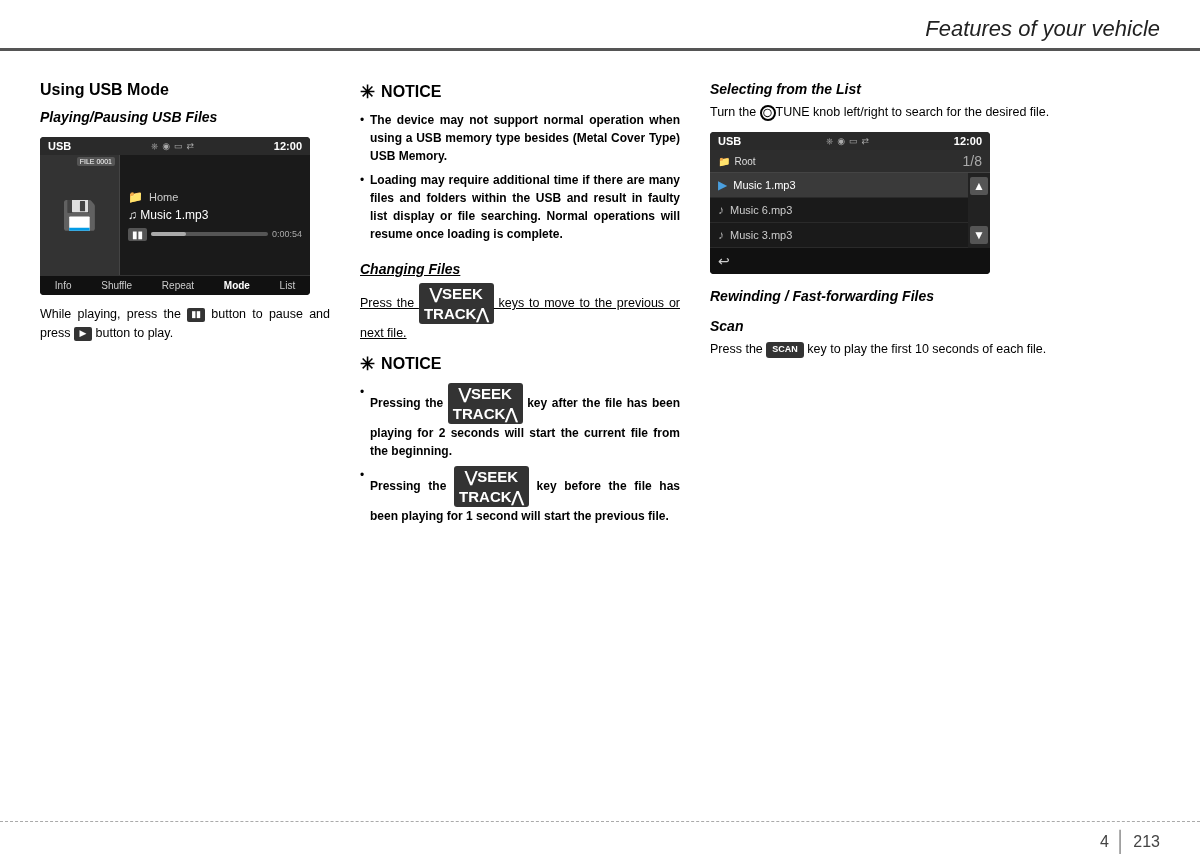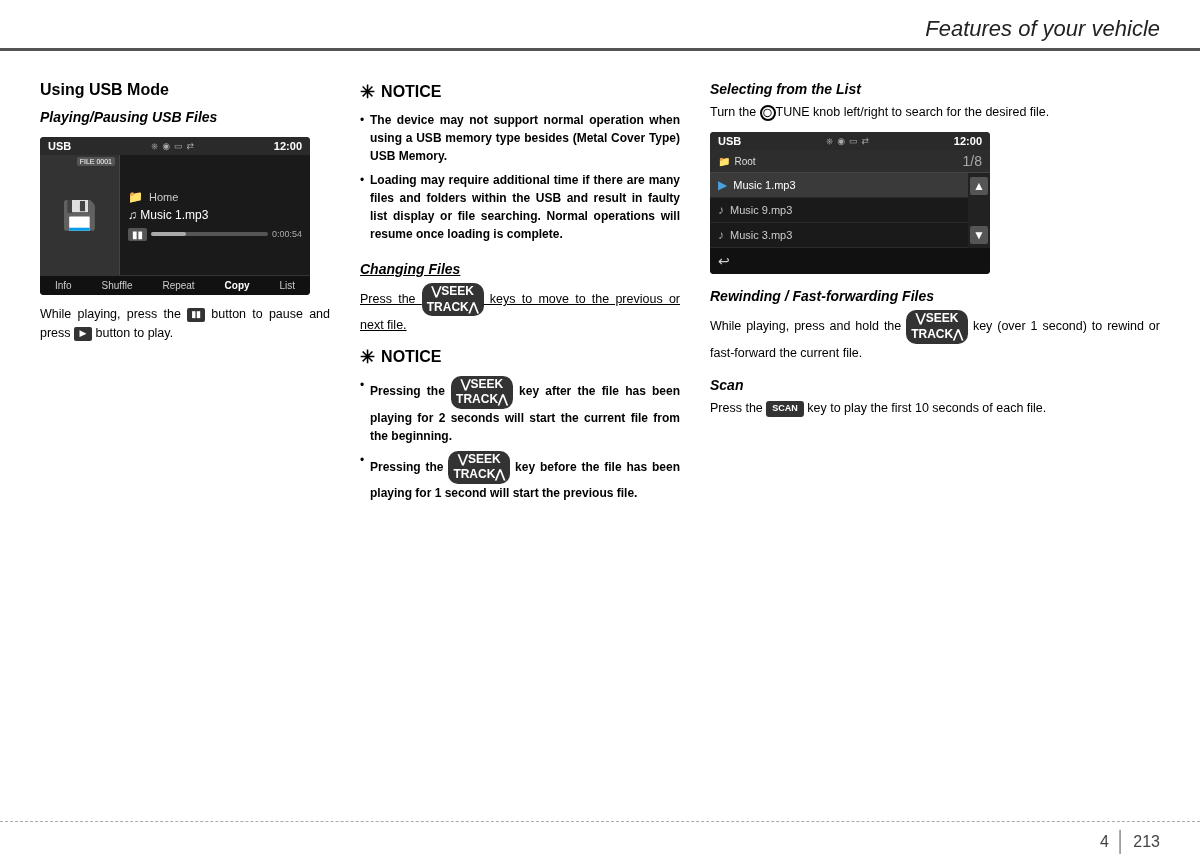--- a/index.html
+++ b/index.html
@@ -246,23 +246,23 @@
     .notice-bullet strong {
       font-weight: bold;
     }
 
     
     .seek-track-btn {
       display: inline-flex;
       align-items: center;
       background: #333;
       color: #fff;
-      font-size: 12px;
+      font-size: 15px;
       padding: 1px 5px;
-      border-radius: 10px;
+      border-radius: 3px;
       font-weight: bold;
       vertical-align: middle;
       line-height: 1.3;
       text-align: center;
     }
     .scan-btn {
       display: inline-flex;
       align-items: center;
       background: #333;
       color: #fff;
@@ -504,21 +504,21 @@
               <div class="usb-progress-fill"></div>
             </div>
             <span class="usb-time">0:00:54</span>
           </div>
         </div>
       </div>
       <div class="usb-screen-footer">
         <span class="usb-footer-btn">Info</span>
         <span class="usb-footer-btn">Shuffle</span>
         <span class="usb-footer-btn">Repeat</span>
-        <span class="usb-footer-btn active">Copy</span>
+        <span class="usb-footer-btn active">Mode</span>
         <span class="usb-footer-btn">List</span>
       </div>
     </div>
 
     <div class="body-text">
       While playing, press the <span class="pause-inline">▮▮</span> button to pause and press <span class="play-inline">▶</span> button to play.
     </div>
   </div>
 
   <div class="col-middle">
@@ -583,43 +583,40 @@
         <span class="page-num">1/8</span>
       </div>
       <div class="usb-list-items">
         <div class="usb-list-tracks">
           <div class="usb-list-track active-track">
             <span class="track-icon">▶</span>
             <span class="track-name">Music 1.mp3</span>
           </div>
           <div class="usb-list-track">
             <span class="track-icon">♪</span>
-            <span class="track-name">Music 9.mp3</span>
+            <span class="track-name">Music 6.mp3</span>
           </div>
           <div class="usb-list-track">
             <span class="track-icon">♪</span>
             <span class="track-name">Music 3.mp3</span>
           </div>
         </div>
         <div class="usb-list-scroll">
           <div class="scroll-arrow">▲</div>
           <div class="scroll-arrow">▼</div>
         </div>
       </div>
       <div class="usb-list-footer">
         <span class="usb-back-btn">↩</span>
       </div>
     </div>
 
 
     <div style="margin-top:14px;">
       <div class="subsection-title" style="font-style:italic;">Rewinding / Fast-forwarding Files</div>
-      <div class="body-text col-right-body">
-        While playing, press and hold the <span class="seek-track-btn">⋁SEEK<br>TRACK⋀</span> key (over 1 second) to rewind or fast-forward the current file.
-      </div>
     </div>
 
     <div style="margin-top:14px;">
       <div class="subsection-title" style="font-style:italic;">Scan</div>
       <div class="body-text col-right-body">
         Press the <span class="scan-btn">SCAN</span> key to play the first 10 seconds of each file.
       </div>
     </div>
   </div>
 </div>

